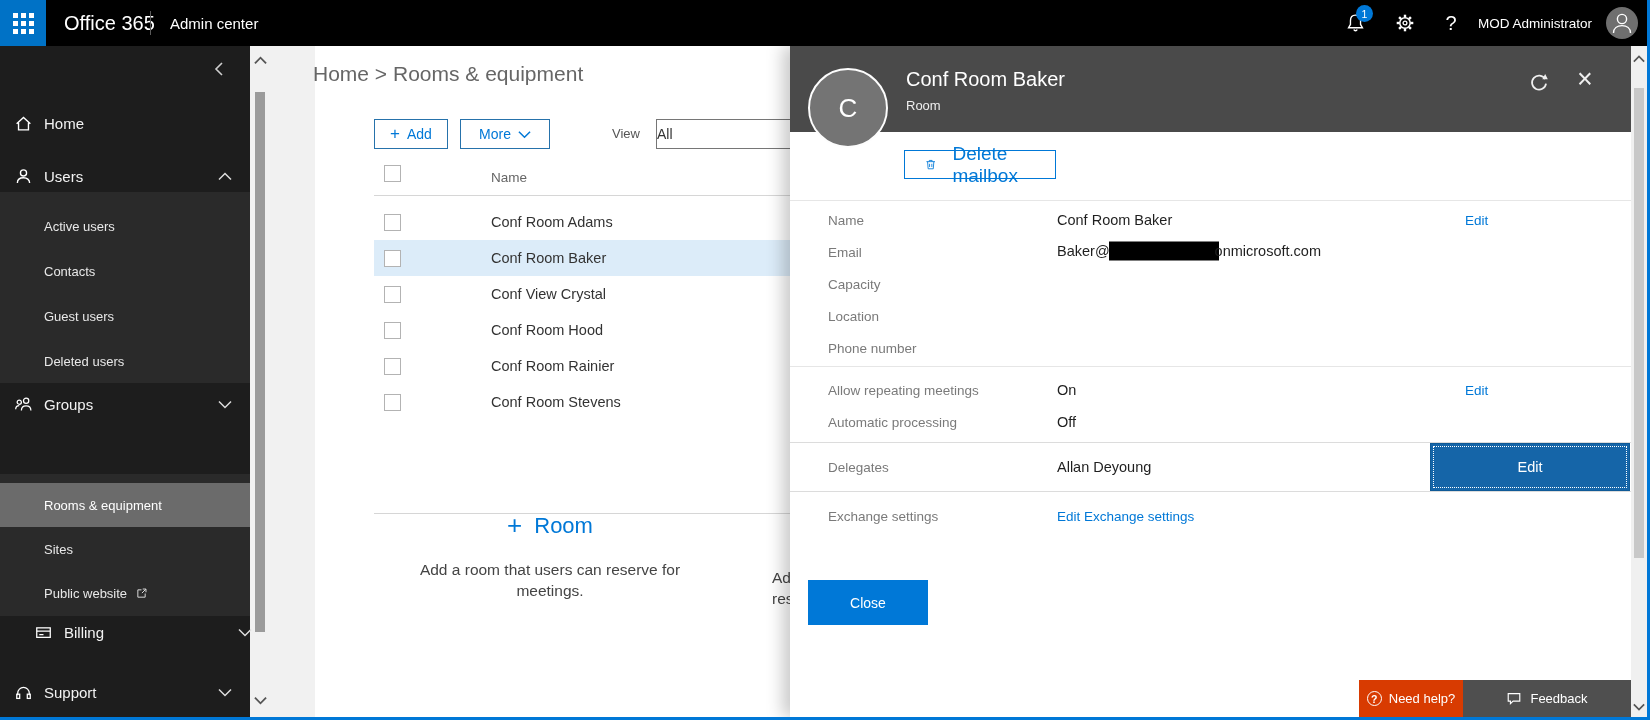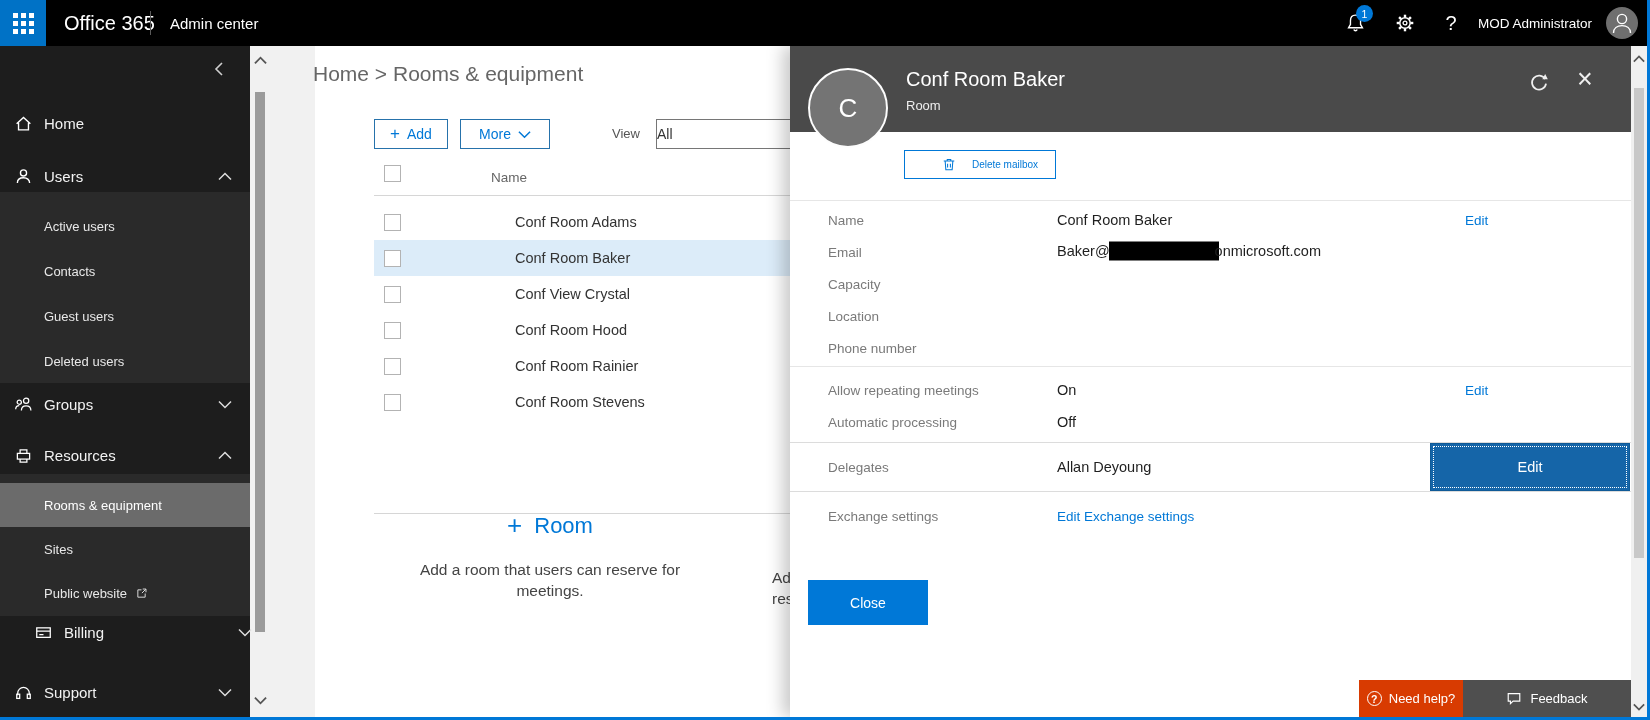--- a/index.html
+++ b/index.html
@@ -56,42 +56,42 @@
   .view-label{left:612px;top:126px;font-size:13px;color:#555;z-index:4;}
   .view-box{left:656px;top:119px;width:175px;height:30px;border:1px solid #767676;background:#fff;
             display:flex;align-items:center;font-size:14px;color:#333;box-sizing:border-box;z-index:4;cursor:pointer;}
   .checkbox{width:17px;height:17px;border:1px solid #b3b3b3;background:#fff;box-sizing:border-box;cursor:pointer;}
   .hdr-check{left:384px;top:165px;z-index:4;}
   .name-hdr{left:491px;top:170px;font-size:13.5px;color:#666;z-index:4;}
   .hdr-line{left:374px;top:195px;width:416px;height:1px;background:#d6d6d6;z-index:4;}
   .row{left:374px;width:416px;height:36px;display:flex;align-items:center;z-index:4;cursor:pointer;}
   .row.sel{background:#dcecf9;}
   .row .checkbox{margin-left:10px;}
-  .row .rname{margin-left:114px;font-size:14.5px;color:#333;}
+  .row .rname{margin-left:90px;font-size:14.5px;color:#333;}
   .list-divider{left:374px;top:513px;width:416px;height:1px;background:#d6d6d6;z-index:4;}
   .room-card{left:374px;top:510px;width:352px;text-align:center;z-index:4;}
   .room-add{color:#0078d7;font-size:22px;cursor:pointer;display:inline-flex;align-items:center;gap:12px;}
   .room-add .plus{font-size:26px;font-weight:300;}
   .room-desc{margin-top:18px;font-size:15.5px;color:#444;line-height:21px;width:330px;margin-left:11px;}
   .clip-frag{left:772px;top:567px;font-size:15.5px;color:#444;line-height:21px;z-index:4;}
 
   
   .panel{left:790px;top:46px;width:841px;height:671px;background:#fff;z-index:10;
          box-shadow:-7px 0 16px rgba(0,0,0,0.22);}
   .panel-hdr{position:absolute;left:0;top:0;width:841px;height:86px;background:#4a4a4a;}
   .p-avatar{position:absolute;left:18px;top:22px;width:80px;height:80px;border-radius:50%;background:#747474;
             border:2px solid #fdfdfd;box-sizing:border-box;display:flex;align-items:center;justify-content:center;
             color:#fff;font-size:26px;font-weight:300;z-index:2;}
   .p-title{position:absolute;left:116px;top:22px;color:#fff;font-size:20px;}
   .p-subtitle{position:absolute;left:116px;top:52px;color:#eee;font-size:13px;}
   .p-refresh{position:absolute;left:736px;top:24px;width:26px;height:26px;display:flex;align-items:center;justify-content:center;cursor:pointer;}
   .p-close{position:absolute;left:780px;top:16px;width:30px;height:34px;color:#f0f0f0;font-size:27px;font-weight:300;
            display:flex;align-items:center;justify-content:center;cursor:pointer;}
   .del-btn{position:absolute;left:114px;top:104px;width:152px;height:29px;border:1px solid #0078d7;background:#fff;
-           color:#0078d7;font-size:10px;display:flex;align-items:center;justify-content:center;gap:16px;cursor:pointer;box-sizing:border-box;padding-left:20px;}
+           color:#0078d7;font-size:19px;display:flex;align-items:center;justify-content:center;gap:16px;cursor:pointer;box-sizing:border-box;padding-left:20px;}
   .p-div{position:absolute;left:0;width:841px;height:1px;background:#e6e6e6;}
   .f-row{position:absolute;left:0;width:841px;height:32px;}
   .f-label{position:absolute;left:38px;top:50%;transform:translateY(-50%);font-size:13.5px;color:#7a7a7a;}
   .f-value{position:absolute;left:267px;top:50%;transform:translateY(-50%);font-size:14.5px;color:#1f1f1f;}
   .f-edit{position:absolute;left:675px;top:50%;transform:translateY(-50%);font-size:13.5px;color:#0078d7;cursor:pointer;}
   .redact{display:inline-block;width:110px;height:19px;background:#000;vertical-align:middle;margin:0 -4px 2px -1px;}
   .delegates-row{position:absolute;left:0;top:396px;width:841px;height:50px;border-top:1px solid #dcdcdc;border-bottom:1px solid #dcdcdc;box-sizing:border-box;}
   .delegate-edit{position:absolute;left:640px;top:0;width:200px;height:48px;background:#1565a8;color:#fff;font-size:14.5px;
                  display:flex;align-items:center;justify-content:center;cursor:pointer;outline:1px dotted #fff;outline-offset:-4px;border:1px solid #0f5a97;box-sizing:border-box;}
   .exch-link{position:absolute;left:267px;top:50%;transform:translateY(-50%);font-size:13.5px;color:#0078d7;cursor:pointer;}
@@ -218,34 +218,20 @@
           </svg>
       </span>
       <span>Groups</span>
       <span class="chev">
         <svg width="14" height="9" viewBox="0 0 14 9">
             <path d="M1 1.5 L7 7.5 L13 1.5" fill="none" stroke="#ddd" stroke-width="1.5"></path>
           </svg>
       </span>
     </div>
 
-    <div class="abs nav-item" style="top:390px;">
-      <span class="nico">
-        <svg width="19" height="19" viewBox="0 0 18 18">
-            <rect x="3.2" y="7" width="11.6" height="5.4" fill="none" stroke="#fff" stroke-width="1.2"></rect>
-            <path d="M5.8 7 V3.6 h6.4 V7 M5.8 12.4 v2.8 h6.4 v-2.8" fill="none" stroke="#fff" stroke-width="1.2"></path>
-          </svg>
-      </span>
-      <span>Resources</span>
-      <span class="chev">
-        <svg width="14" height="9" viewBox="0 0 14 9">
-            <path d="M1 7.5 L7 1.5 L13 7.5" fill="none" stroke="#ddd" stroke-width="1.5"></path>
-          </svg>
-      </span>
-    </div>
 
     <div class="abs subblock" style="top:428px;height:142px;">
       <div class="abs sub-item sel" style="top:9px;">
         <span>Rooms &amp; equipment</span>
       </div>
       <div class="abs sub-item" style="top:53px;">Sites</div>
       <div class="abs sub-item" style="top:97px;">
         <span>Public website</span>
         <svg width="13" height="13" viewBox="0 0 16 16" style="margin-left:8px;">
           <path d="M8 3.5 H3.5 V12.5 H12.5 V8" fill="none" stroke="#ddd" stroke-width="1.2"></path>

